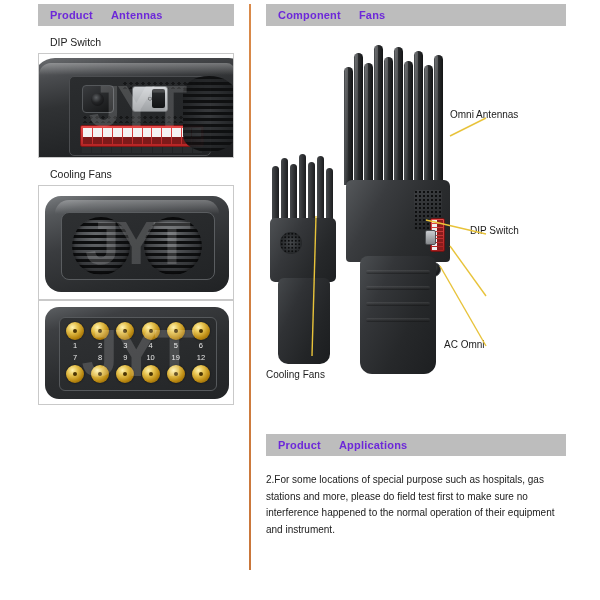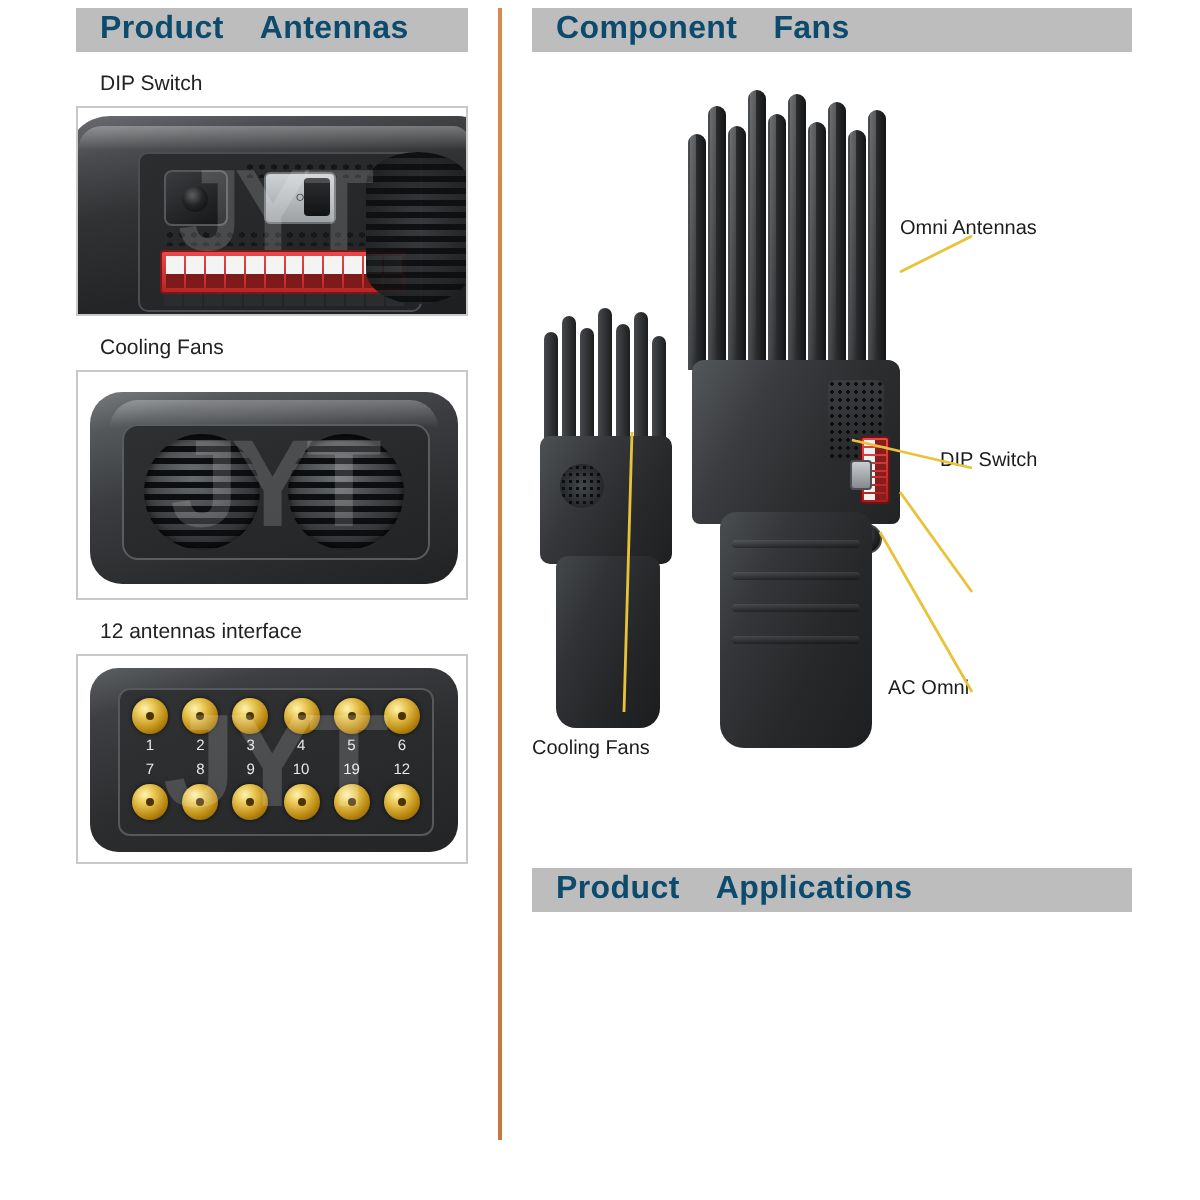--- a/index.html
+++ b/index.html
@@ -20,22 +20,22 @@
   .hdr-bar {
     background: #bdbdbd;
     height: 22px;
     display: flex;
     align-items: center;
     padding-left: 12px;
     box-sizing: border-box;
   }
   .hdr-bar .hdr-word {
     font-weight: bold;
-    font-size: 16px;
-    color: #0c4a6e;
+    font-size: 11px;
+    color: #6d28d9;
     letter-spacing: .2px;
   }
   .hdr-bar .hdr-word + .hdr-word { margin-left: 18px; }
 
   
   .col-left {
     position: absolute;
     left: 38px; top: 4px;
     width: 196px;
   }
@@ -419,21 +419,20 @@
     <div class="fans-body">
       <div class="fans-hl"></div>
       <div class="fans-recess">
         <div class="fan f1"></div>
         <div class="fan f2"></div>
       </div>
     </div>
     <div class="wm" style="font-size:62px">JYT</div>
   </div>
 
-  <div class="caption">12 antennas interface</div>
   <div class="photo-frame p-ant">
     <div class="ant-body">
       <div class="ant-recess">
         <div class="ant-grid">
           <div class="ant-row r-conn-top">
             <div class="sma"></div>
             <div class="sma"></div>
             <div class="sma"></div>
             <div class="sma"></div>
             <div class="sma"></div>
@@ -546,14 +545,15 @@
   <div class="callout" style="left:190px; top:304px;">AC Omni</div>
   <div class="callout" style="left:12px;  top:334px;">Cooling Fans</div>
 </div>
 
 <div class="apps-wrap">
   <div class="hdr-bar">
     <span class="hdr-word">Product</span>
     <span class="hdr-word">Applications</span>
   </div>
   <div class="apps-body">
+    <p>2.For some locations of special purpose such as hospitals, gas stations and more, please do field test first to make sure no interference happened to the normal operation of their equipment and instrument.</p>
   </div>
 </div>
 
 </body></html>

